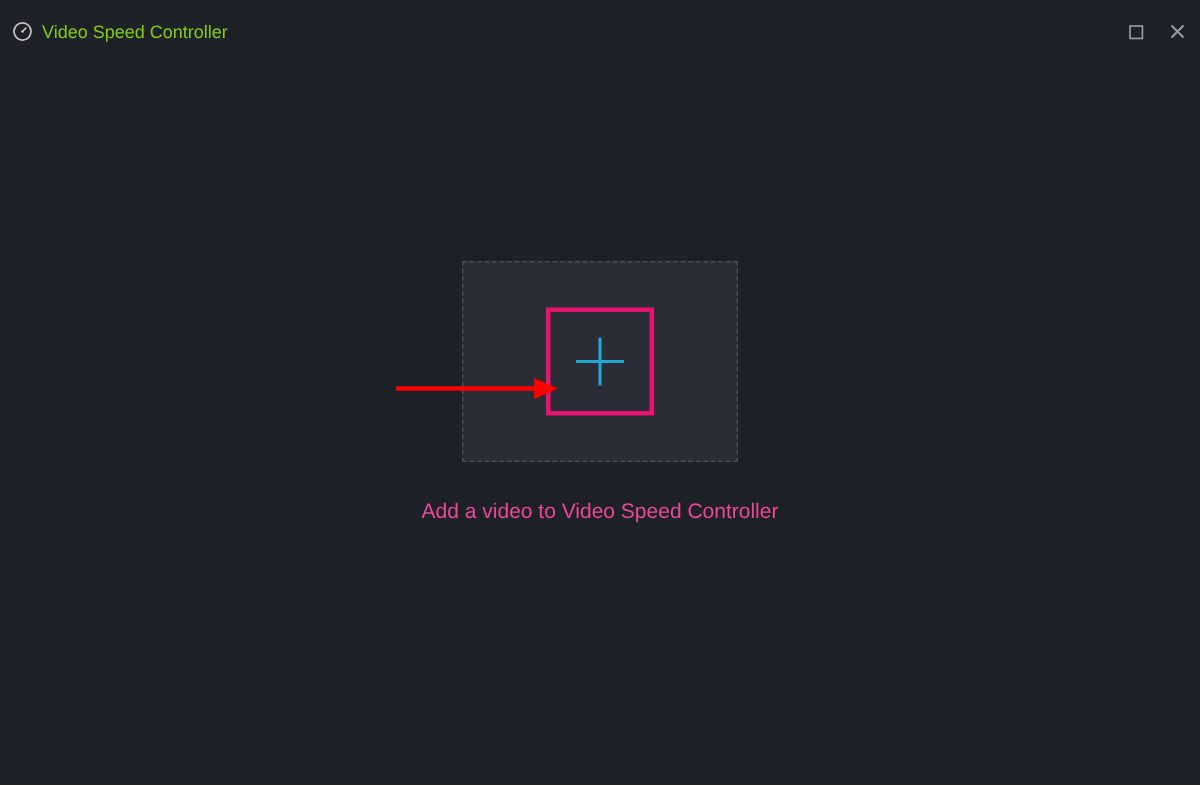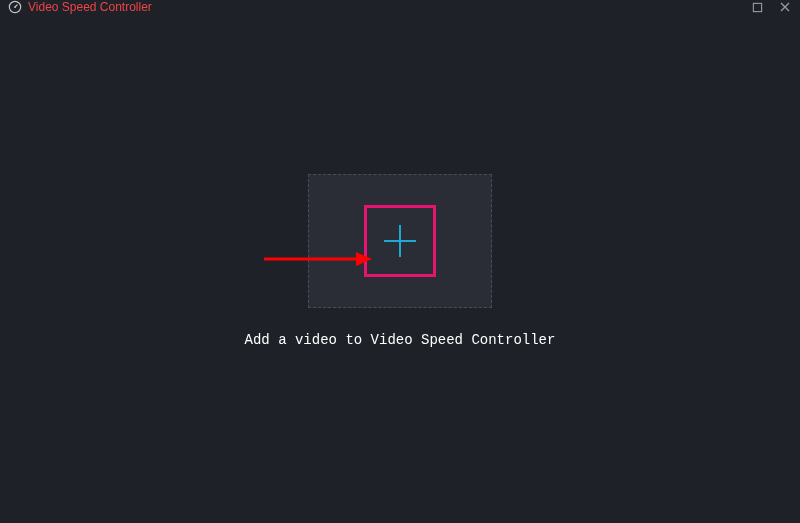--- a/index.html
+++ b/index.html
@@ -12,23 +12,23 @@
       height: 523px;
       background: #1e2128;
       font-family: Arial, sans-serif;
       overflow: hidden;
       position: relative;
     }
     .titlebar {
       height: 28px;
       background: #1e2128;
       display: flex;
-      align-items: flex-start;
+      align-items: flex-end;
       padding: 0 8px;
-      color: #ef4444;
+      color: #84cc16;
       font-size: 12px;
     }
     .titlebar-left {
       display: flex;
       align-items: center;
       gap: 6px;
     }
     .app-icon {
       width: 14px;
       height: 14px;
@@ -88,23 +88,22 @@
     }
     .plus-icon {
       width: 40px;
       height: 40px;
       display: flex;
       align-items: center;
       justify-content: center;
     }
     .instruction-text {
       margin-top: 24px;
-      color: #ffffff;
+      color: #ec4899;
       font-size: 14px;
-      font-family: Liberation Mono, monospace;
     }
     .arrow-annotation {
       position: absolute;
       left: 264px;
       top: 249px;
       pointer-events: none;
     }
   </style>
 </head>
 <body>

